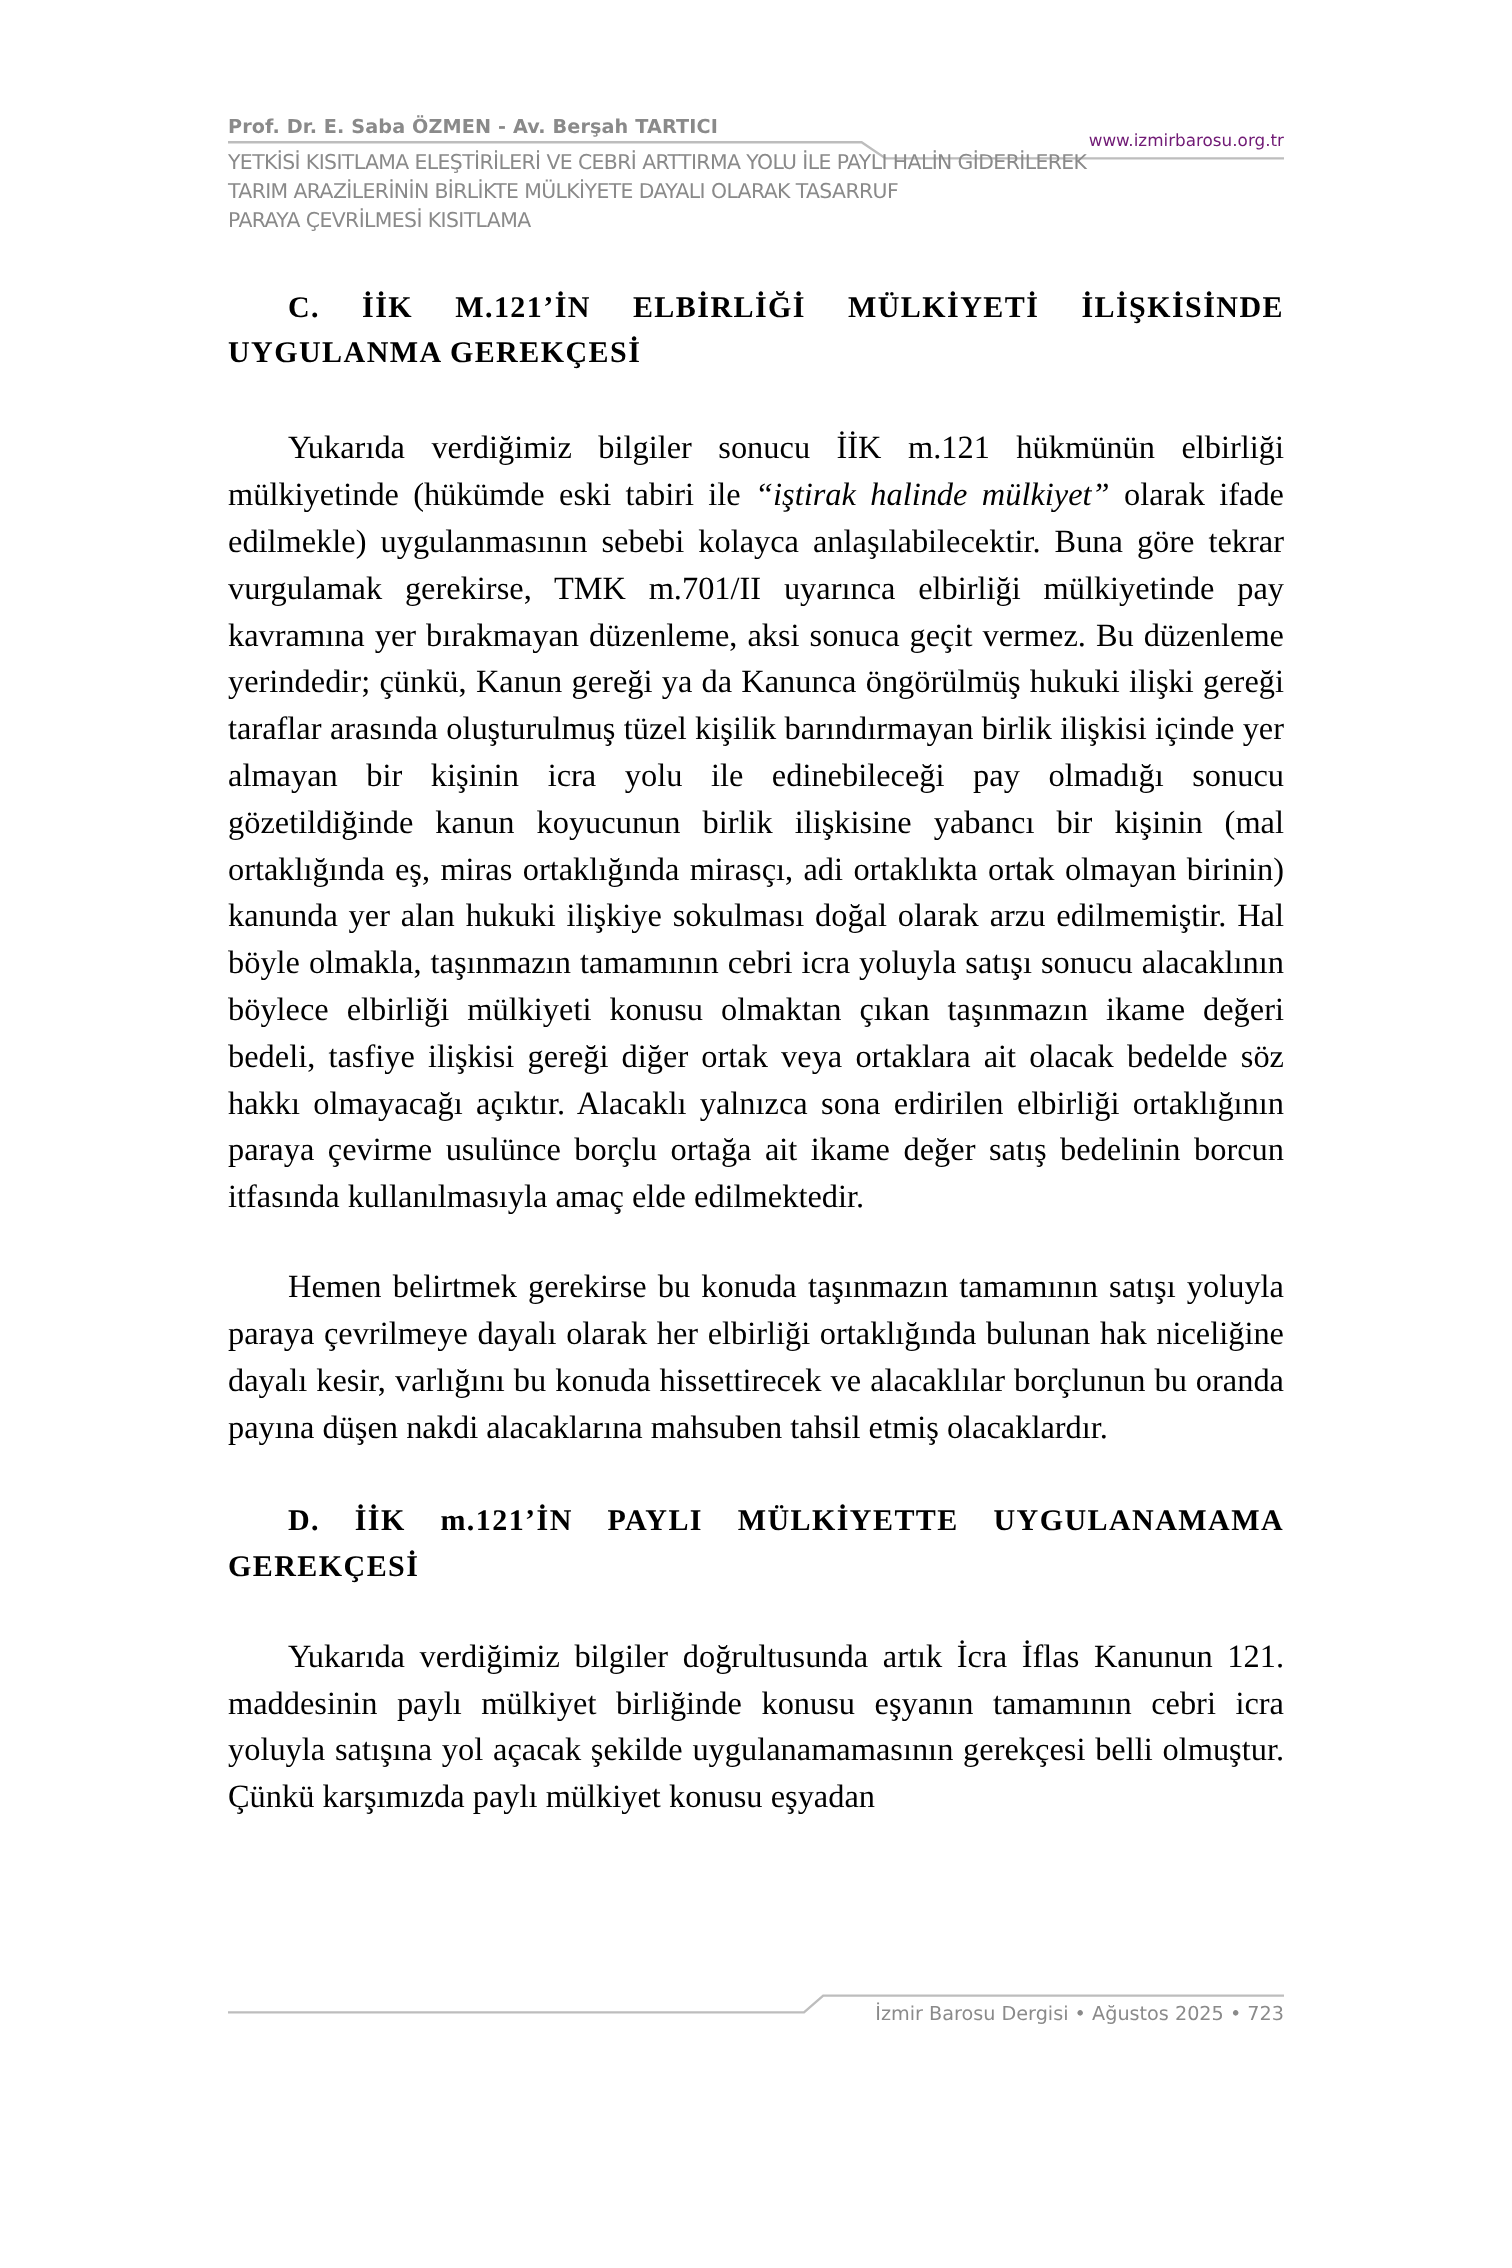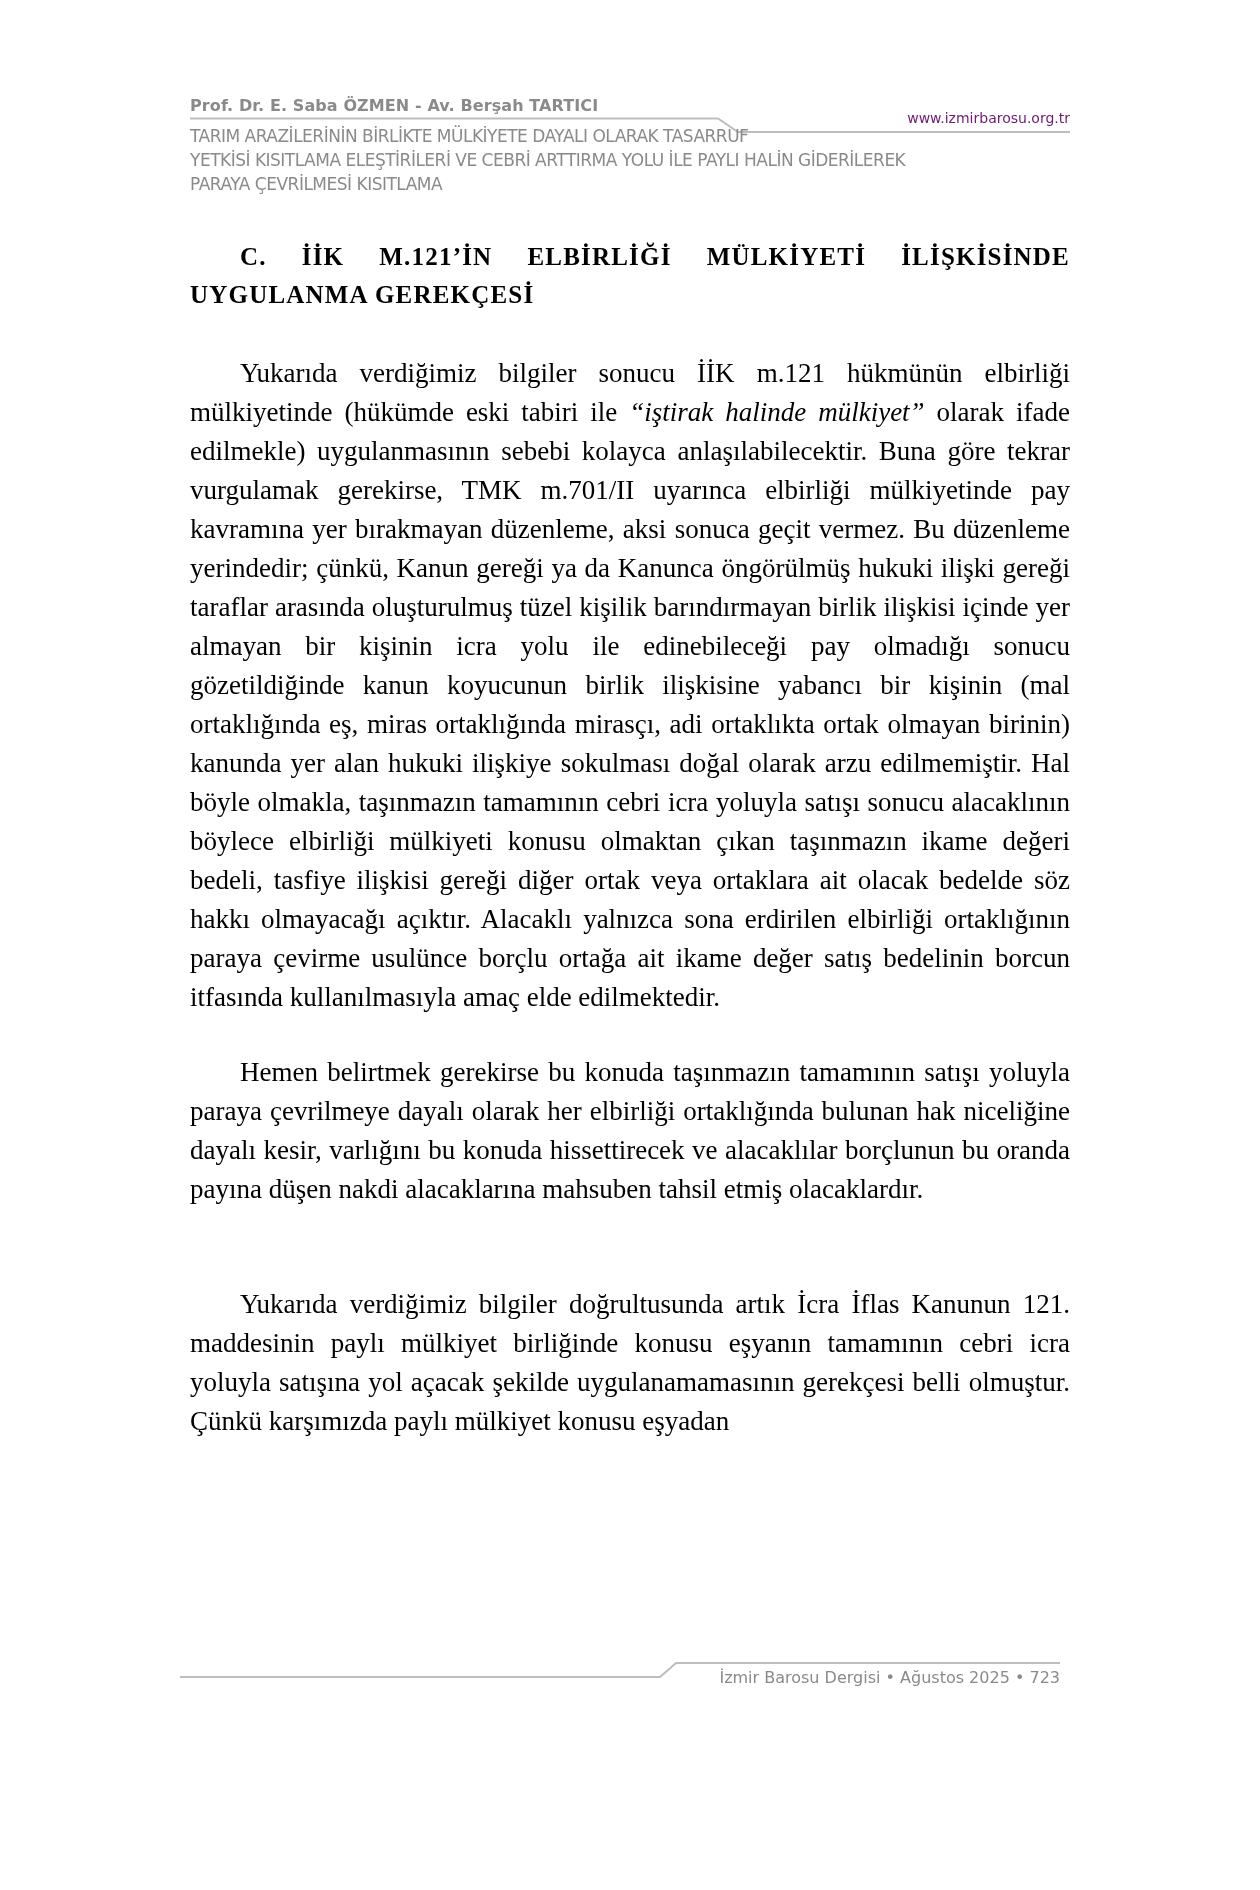--- a/index.html
+++ b/index.html
@@ -51,21 +51,21 @@
       color: #8a8a8a;
       letter-spacing: -0.5px;
     }
     .header svg.rule {
       position: absolute;
       left: 0;
       top: 0;
     }
     .footer {
       position: absolute;
-      left: 180px;
+      left: 190px;
       top: 1650px;
       width: 880px;
       height: 50px;
     }
     .footer svg.rule {
       position: absolute;
       left: 0;
       top: 0;
     }
     .footer .journal {
@@ -112,33 +112,34 @@
 </head>
 <body>
 
 <div class="header">
   <svg class="rule" width="880" height="40" viewBox="0 0 880 40">
     <polyline points="0,22.5 528,22.5 548,36 880,36" fill="none" stroke="#bdbdbd" stroke-width="2"></polyline>
   </svg>
   <div class="authors">Prof. Dr. E. Saba ÖZMEN -  Av. Berşah TARTICI</div>
   <a class="site">www.izmirbarosu.org.tr</a>
   <div class="title-block">
+    <div>YETKİSİ KISITLAMA ELEŞTİRİLERİ VE CEBRİ ARTTIRMA YOLU İLE PAYLI HALİN GİDERİLEREK</div>
     <div>TARIM ARAZİLERİNİN BİRLİKTE MÜLKİYETE DAYALI OLARAK TASARRUF</div>
-    <div>YETKİSİ KISITLAMA ELEŞTİRİLERİ VE CEBRİ ARTTIRMA YOLU İLE PAYLI HALİN GİDERİLEREK</div>
     <div>PARAYA ÇEVRİLMESİ KISITLAMA</div>
   </div>
 </div>
 
 <div class="content">
   <h2 class="heading">C. İİK M.121’İN ELBİRLİĞİ MÜLKİYETİ İLİŞKİSİNDE UYGULANMA GEREKÇESİ</h2>
   <div class="gap-a"></div>
   <p class="para"><span>Yukarıda verdiğimiz bilgiler sonucu İİK m.121 hükmünün elbirliği mülkiyetinde (hükümde eski tabiri ile </span><em>“iştirak halinde mülkiyet”</em><span> olarak ifade edilmekle) uygulanmasının sebebi kolayca anlaşılabilecektir. Buna göre tekrar vurgulamak gerekirse, TMK m.701/II uyarınca elbirliği mül­kiyetinde pay kavramına yer bırakmayan düzenleme, aksi sonuca geçit vermez. Bu düzenleme yerindedir; çünkü, Kanun gereği ya da Kanunca öngörülmüş hukuki ilişki gereği taraflar arasında oluşturulmuş tüzel ki­şilik barındırmayan birlik ilişkisi içinde yer almayan bir kişinin icra yolu ile edinebileceği pay olmadığı sonucu gözetildiğinde kanun koyucunun birlik ilişkisine yabancı bir kişinin (mal ortaklığında eş, miras ortaklığın­da mirasçı, adi ortaklıkta ortak olmayan birinin) kanunda yer alan huku­ki ilişkiye sokulması doğal olarak arzu edilmemiştir. Hal böyle olmakla, taşınmazın tamamının cebri icra yoluyla satışı sonucu alacaklının böy­lece elbirliği mülkiyeti konusu olmaktan çıkan taşınmazın ikame değeri bedeli, tasfiye ilişkisi gereği diğer ortak veya ortaklara ait olacak bedelde söz hakkı olmayacağı açıktır. Alacaklı yalnızca sona erdirilen elbirliği or­taklığının paraya çevirme usulünce borçlu ortağa ait ikame değer satış bedelinin borcun itfasında kullanılmasıyla amaç elde edilmektedir.</span></p>
   <div class="gap-b"></div>
   <p class="para">Hemen belirtmek gerekirse bu konuda taşınmazın tamamının sa­tışı yoluyla paraya çevrilmeye dayalı olarak her elbirliği ortaklığında bulunan hak niceliğine dayalı kesir, varlığını bu konuda hissettirecek ve alacaklılar borçlunun bu oranda payına düşen nakdi alacaklarına mahsu­ben tahsil etmiş olacaklardır.</p>
   <div class="gap-c"></div>
+  <h2 class="heading">D. İİK m.121’İN PAYLI MÜLKİYETTE UYGULANAMAMA GEREKÇESİ</h2>
   <div class="gap-d"></div>
   <p class="para">Yukarıda verdiğimiz bilgiler doğrultusunda artık İcra İflas Kanunun 121. maddesinin paylı mülkiyet birliğinde konusu eşyanın tamamının cebri icra yoluyla satışına yol açacak şekilde uygulanamamasının gerek­çesi belli olmuştur. Çünkü karşımızda paylı mülkiyet konusu eşyadan</p>
 </div>
 
 <div class="footer">
   <svg class="rule" width="880" height="40" viewBox="0 0 880 40">
     <polyline points="0,27 480,27 496,13 880,13" fill="none" stroke="#bdbdbd" stroke-width="2"></polyline>
   </svg>
   <div class="journal">
     <span>İzmir Barosu Dergisi</span>

